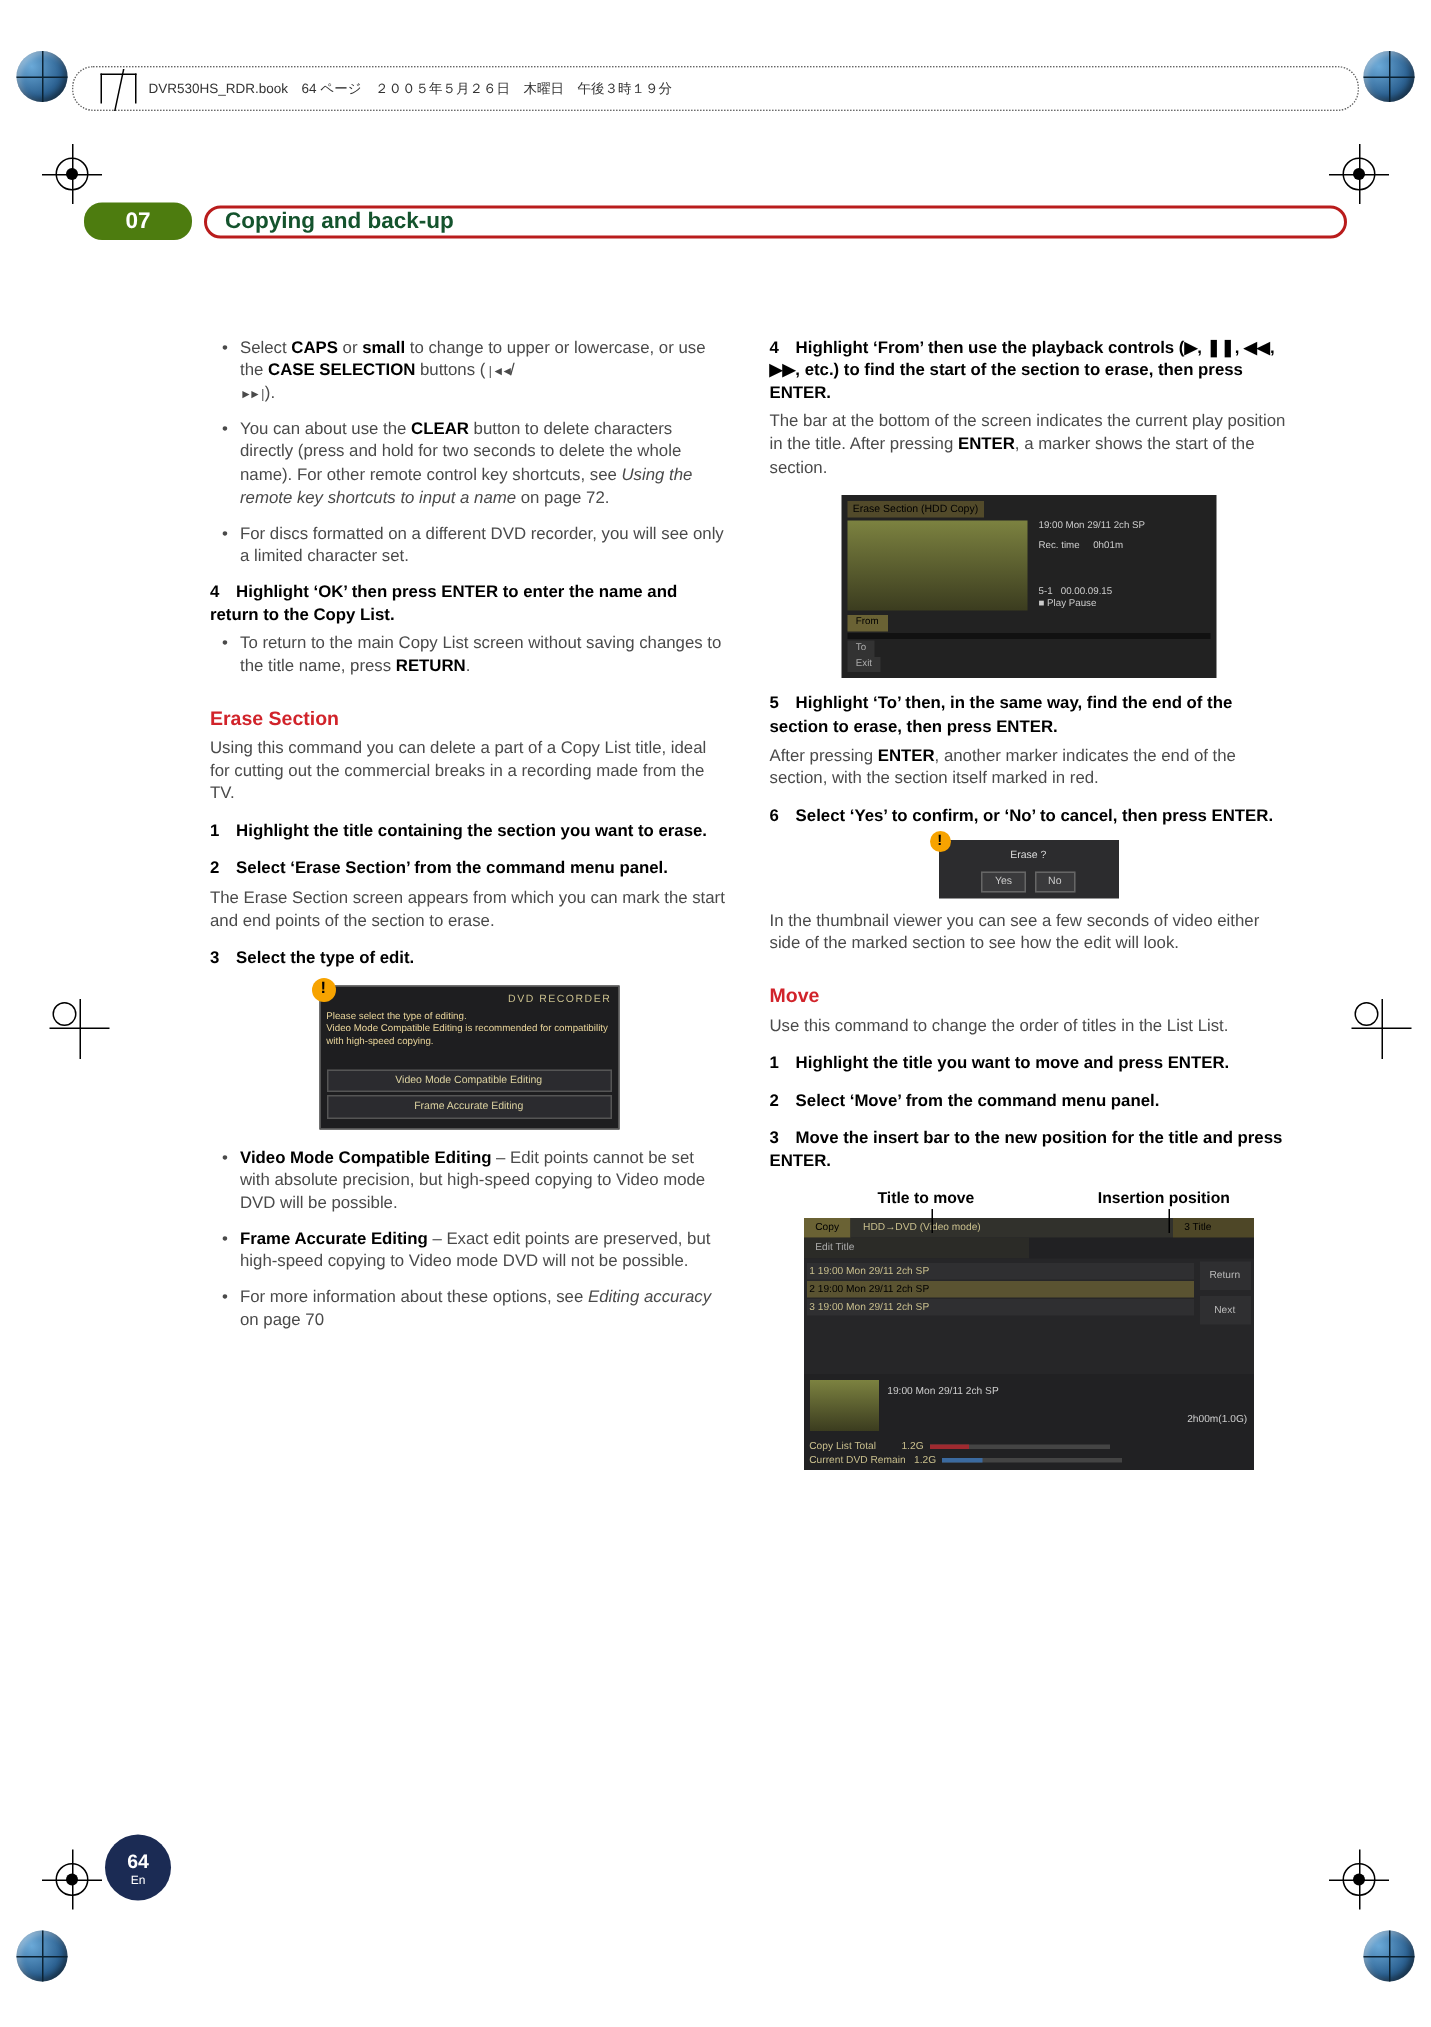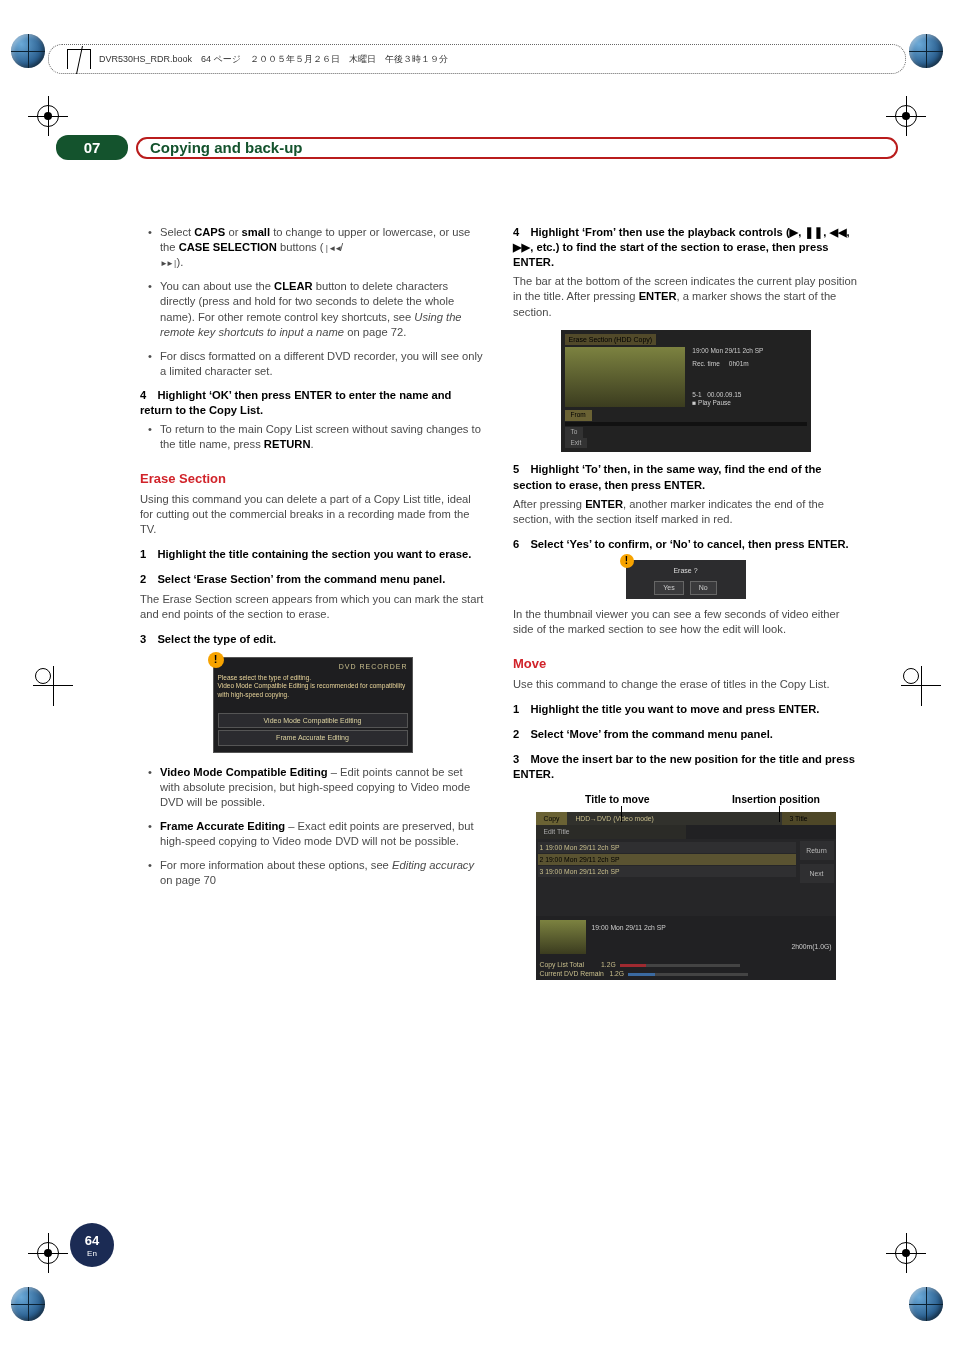--- a/index.html
+++ b/index.html
@@ -55,21 +55,21 @@
   }
   .dotted-border .book-icon::after {
     content:""; position:absolute; left:11px; top:-4px; width:1px; height:28px; background:#000; transform: skewX(-12deg);
   }
 
   .header-bar {
     position: absolute; top: 135px; left: 56px; right: 56px; height: 25px;
     display: flex; align-items: center;
   }
   .chapter-pill {
-    background: #14532d; color: #fff; font-weight: bold; font-size: 15px;
+    background: #4d7c0f; color: #fff; font-weight: bold; font-size: 15px;
     width: 72px; height: 25px; border-radius: 12px;
     display: flex; align-items: center; justify-content: center; margin-right: 8px;
   }
   .title-pill {
     border: 2px solid #b91c1c; border-radius: 11px; height: 22px;
     flex: 1; display: flex; align-items: center; padding-left: 12px;
     font-weight: bold; font-size: 15px; color: #14532d;
   }
 
   .content {
@@ -273,21 +273,21 @@
     <div class="ui-confirm">
       <div class="w">!</div>
       <div class="q">Erase ?</div>
       <span class="bb">Yes</span>
       <span class="bb">No</span>
     </div>
 
     <p>In the thumbnail viewer you can see a few seconds of video either side of the marked section to see how the edit will look.</p>
 
     <h3 class="section">Move</h3>
-    <p>Use this command to change the erase of titles in the Copy List.</p>
+    <p>Use this command to change the order of titles in the List List.</p>
     <p class="step step-bold" style="margin-top:10px;">1 Highlight the title you want to move and press ENTER.</p>
     <p class="step step-bold" style="margin-top:10px;">2 Select ‘Move’ from the command menu panel.</p>
     <p class="step step-bold" style="margin-top:10px;">3 Move the insert bar to the new position for the title and press ENTER.</p>
 
     <div class="label-line" style="margin-top:10px;">
       <span class="ll label-left">Title to move</span>
       <span class="ll label-right">Insertion position</span>
       <span class="connector" style="left:108px;"></span>
       <span class="connector" style="right:78px;"></span>
     </div>

